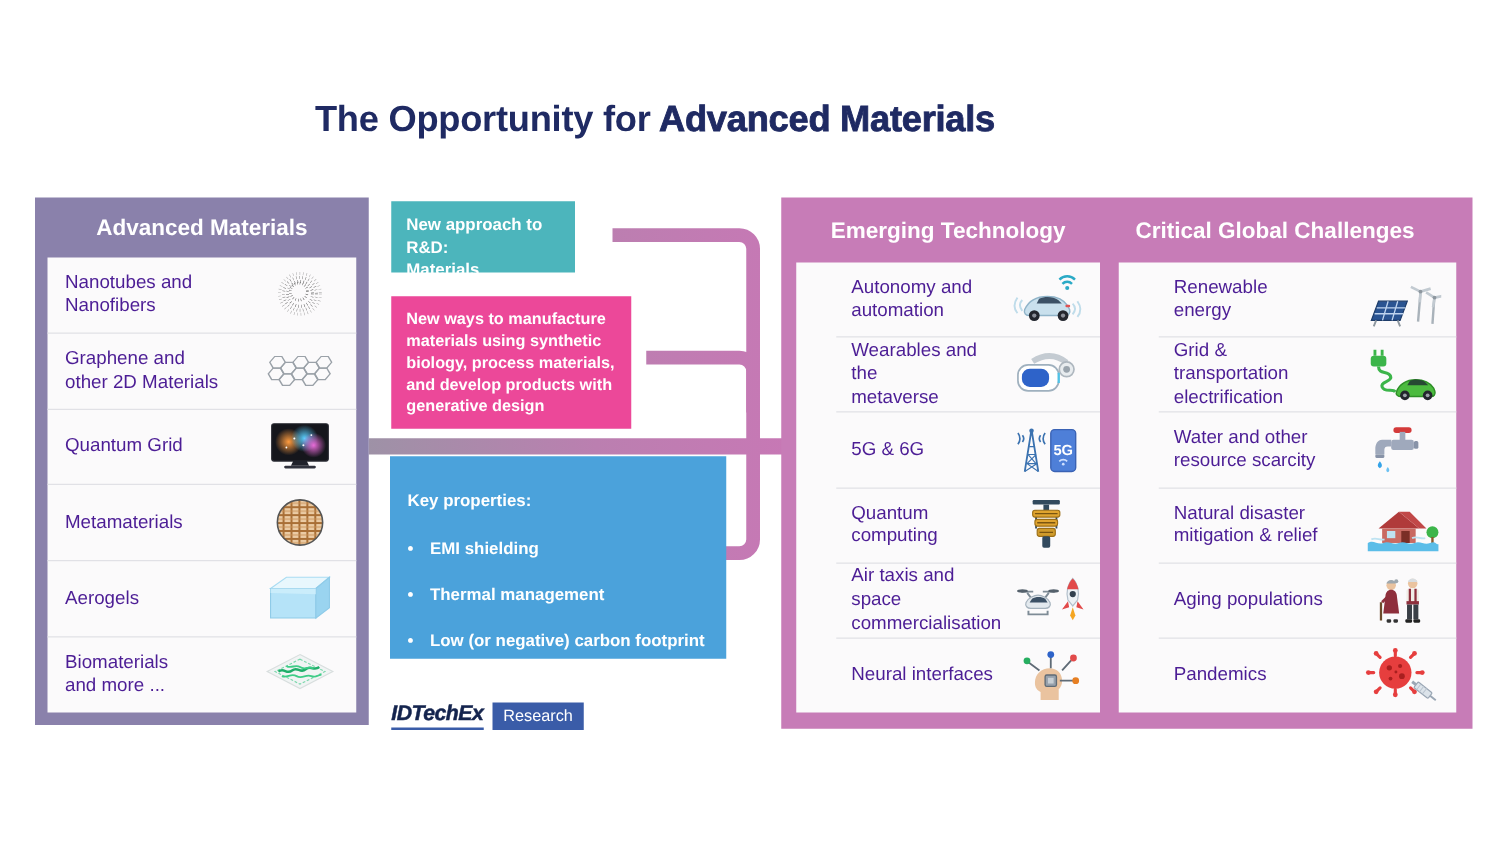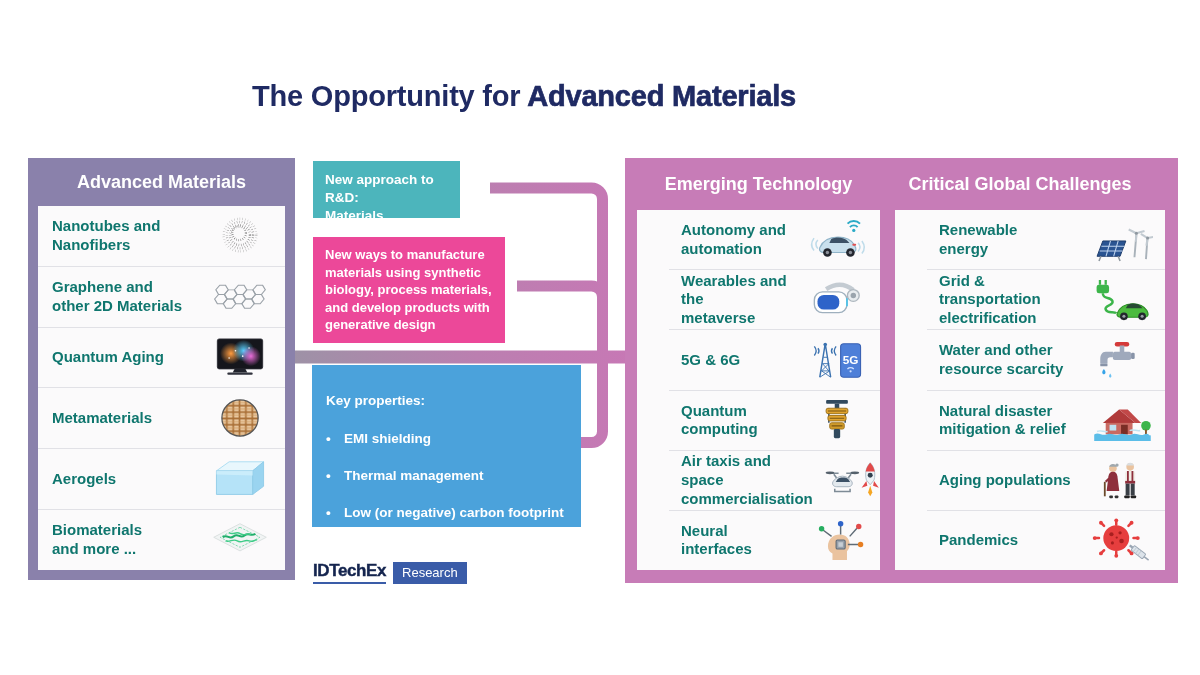--- a/index.html
+++ b/index.html
@@ -14,37 +14,37 @@
   
   .panel-left{position:absolute;left:28px;top:158px;width:267px;height:422px;background:#8A81AB;}
   .panel-left .hdr{position:absolute;top:0;left:0;width:100%;height:48px;line-height:48px;
     text-align:center;color:#fff;font-size:18px;font-weight:700;}
   .panel-left .inner{position:absolute;left:10px;right:10px;top:48px;bottom:10px;
     background:#FBFAFB;display:flex;flex-direction:column;}
 
   .row{flex:1;display:flex;align-items:center;justify-content:space-between;
     padding:0 6px 0 14px;border-bottom:1px solid #E1E1E6;}
   .row:last-child{border-bottom:none;}
-  .row .label{font-weight:700;font-size:15px;line-height:1.24;color:#0f766e;white-space:pre-line;}
+  .row .label{font-weight:400;font-size:15px;line-height:1.24;color:#4c1d95;white-space:pre-line;}
   .row .icon{width:78px;display:flex;justify-content:center;align-items:center;flex:none;}
 
   
   .midbox{position:absolute;color:#fff;font-weight:700;font-size:13px;line-height:1.35;
     white-space:pre-line;box-sizing:border-box;}
   .box-rd{left:313px;top:161px;width:147px;height:57px;background:#4CB5BC;padding:10px 12px;font-size:13.5px;}
   .box-mfg{left:313px;top:237px;width:192px;height:106px;background:#ec4899;padding:9px 12px;}
   .box-props{left:312px;top:365px;width:269px;height:162px;background:#4BA2DB;padding:8px 14px;font-size:13.5px;line-height:1.38;}
   .box-props .bt{margin-bottom:1px;}
   .brow{display:flex;}
   .brow .dot{width:18px;flex:none;}
 
   
   .logo{position:absolute;left:313px;top:561px;display:flex;align-items:center;gap:7px;}
   .logo .brand{font-size:17px;font-weight:700;color:#14244E;letter-spacing:-0.4px;
-    border-bottom:2.5px solid #3A5CA8;padding-bottom:1px;-webkit-text-stroke:0.4px #14244E;}
+    border-bottom:2.5px solid #3A5CA8;padding-bottom:1px;font-style:italic;-webkit-text-stroke:0.4px #14244E;}
   .logo .badge{background:#3A5CA8;color:#fff;font-size:13px;padding:3px 9px 4px;}
 
   
   .panel-right{position:absolute;left:625px;top:158px;width:553px;height:425px;background:#C77CB7;}
   .panel-right .hdr{position:absolute;top:0;height:44px;line-height:52px;text-align:center;
     color:#fff;font-size:18px;font-weight:700;}
   .hdr-tech{left:12px;width:243px;}
   .hdr-chal{left:260px;width:270px;}
   .pcol{position:absolute;top:52px;bottom:13px;background:#FBFAFB;display:flex;flex-direction:column;}
   .col-tech{left:12px;width:243px;}
@@ -129,21 +129,21 @@
                 <use href="#hx" x="19.5" y="12"></use>
                 <use href="#hx" x="39" y="12"></use>
             <use href="#hx" x="9.75" y="18"></use>
                 <use href="#hx" x="29.25" y="18"></use>
               </g>
             </svg>
         </div>
       </div>
 
       <div class="row">
-        <div class="label">Quantum Aging</div>
+        <div class="label">Quantum Grid</div>
         <div class="icon">
           <svg width="58" height="46" viewBox="0 0 64 48">
             <rect x="7" y="3" width="50" height="33" rx="2" fill="#15161C" stroke="#2A2B33"></rect>
             <circle cx="22" cy="19" r="12" fill="url(#qd-o)"></circle>
               <circle cx="36" cy="16" r="12" fill="url(#qd-b)"></circle>
               <circle cx="44" cy="22" r="11" fill="url(#qd-p)"></circle>
             <circle cx="27" cy="16" r="0.9" fill="#fff"></circle>
               <circle cx="35" cy="22" r="0.9" fill="#fff"></circle>
               <circle cx="42" cy="13" r="0.8" fill="#fff"></circle>
               <circle cx="20" cy="24" r="0.8" fill="#fff"></circle>

